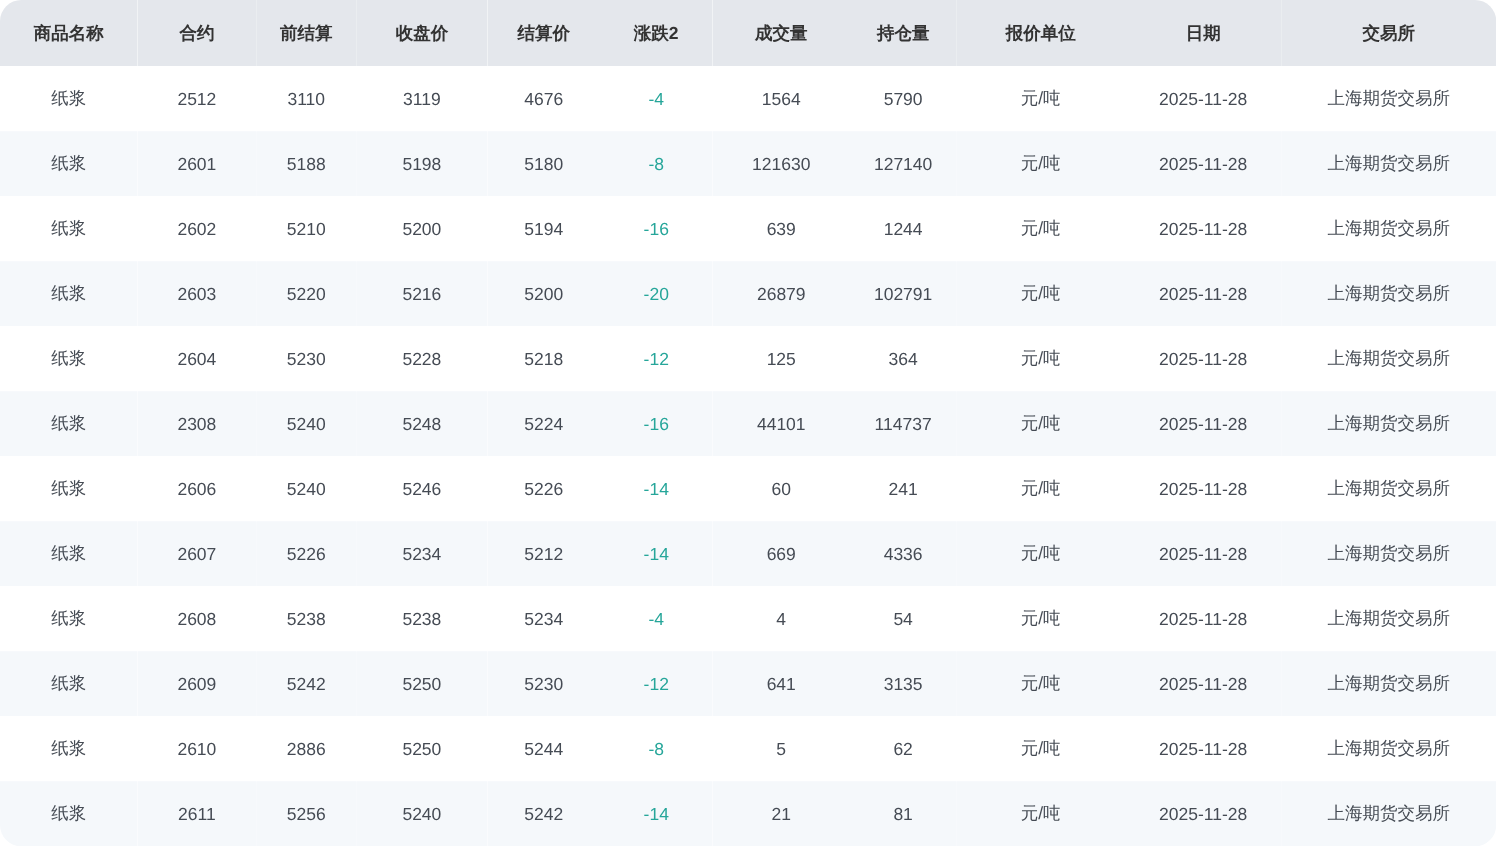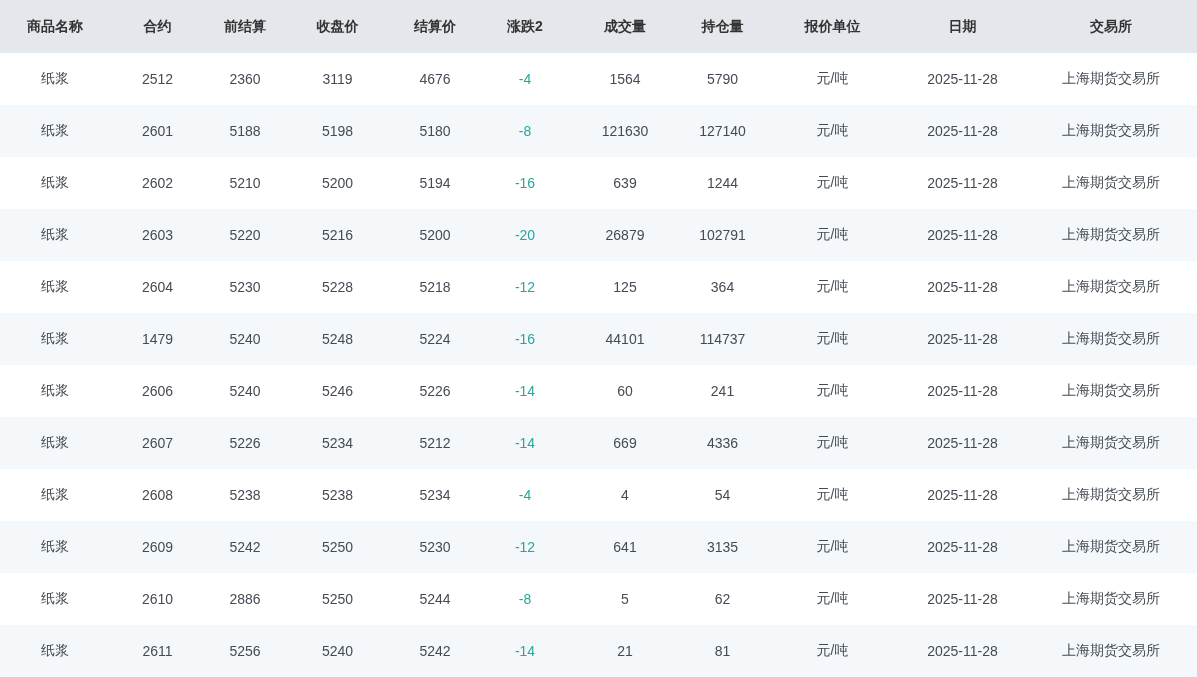--- a/index.html
+++ b/index.html
@@ -8,21 +8,21 @@
     --down-color:#26a69a;
     --text-color:#454b54;
     --header-text:#333333;
   }
   *{box-sizing:border-box;}
   html,body{margin:0;padding:0;}
   body{
     width:1197px;height:677px;overflow:hidden;background:#ffffff;
     font-family:"Liberation Sans","DejaVu Sans",sans-serif;
   }
-  .table-wrap{width:1197px;height:677px;overflow:hidden;}
+  .table-wrap{width:1197px;height:677px;overflow:hidden;border-radius:17px;}
   table{
     border-collapse:collapse;table-layout:fixed;
     width:1197px;border:none;
   }
   th{
     background:var(--header-bg);
     color:var(--header-text);
     font-size:14px;font-weight:700;
     height:53px;text-align:center;
     padding:0;white-space:nowrap;overflow:hidden;
@@ -67,21 +67,21 @@
           <th>持仓量</th>
           <th>报价单位</th>
           <th>日期</th>
           <th>交易所</th>
         </tr>
     </thead>
     <tbody>
         <tr>
           <td>纸浆</td>
           <td>2512</td>
-          <td>2360</td>
+          <td>3110</td>
           <td>3119</td>
           <td>4676</td>
           <td class="change-down">-4</td>
           <td>1564</td>
           <td>5790</td>
           <td>元/吨</td>
           <td>2025-11-28</td>
           <td>上海期货交易所</td>
         </tr>
         <tr>
@@ -131,21 +131,21 @@
           <td>5218</td>
           <td class="change-down">-12</td>
           <td>125</td>
           <td>364</td>
           <td>元/吨</td>
           <td>2025-11-28</td>
           <td>上海期货交易所</td>
         </tr>
         <tr>
           <td>纸浆</td>
-          <td>1479</td>
+          <td>2308</td>
           <td>5240</td>
           <td>5248</td>
           <td>5224</td>
           <td class="change-down">-16</td>
           <td>44101</td>
           <td>114737</td>
           <td>元/吨</td>
           <td>2025-11-28</td>
           <td>上海期货交易所</td>
         </tr>

